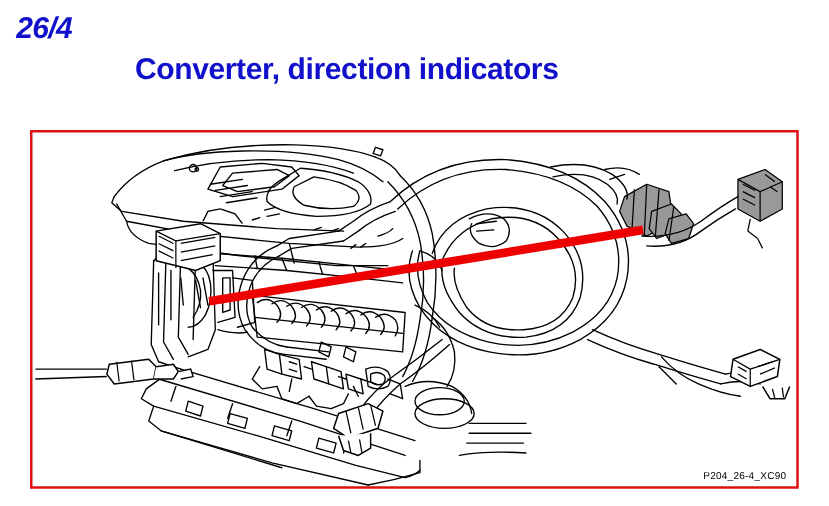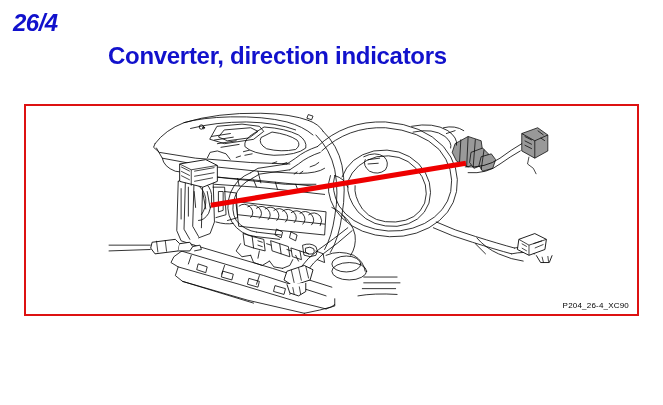--- a/index.html
+++ b/index.html
@@ -45,21 +45,21 @@
     white-space: nowrap;
     margin-top: 34px;
   }
 
   
   #figure-frame {
     position: absolute;
     left: 24px;
     top: 104px;
     width: 615px;
-    height: 212px;
+    height: 287px;
     border: 2px solid #dd1111;
     box-sizing: border-box;
     background: #ffffff;
   }
   #figure-canvas {
     position: absolute;
     left: 0; top: 0;
     width: 100%;
     height: 100%;
   }

